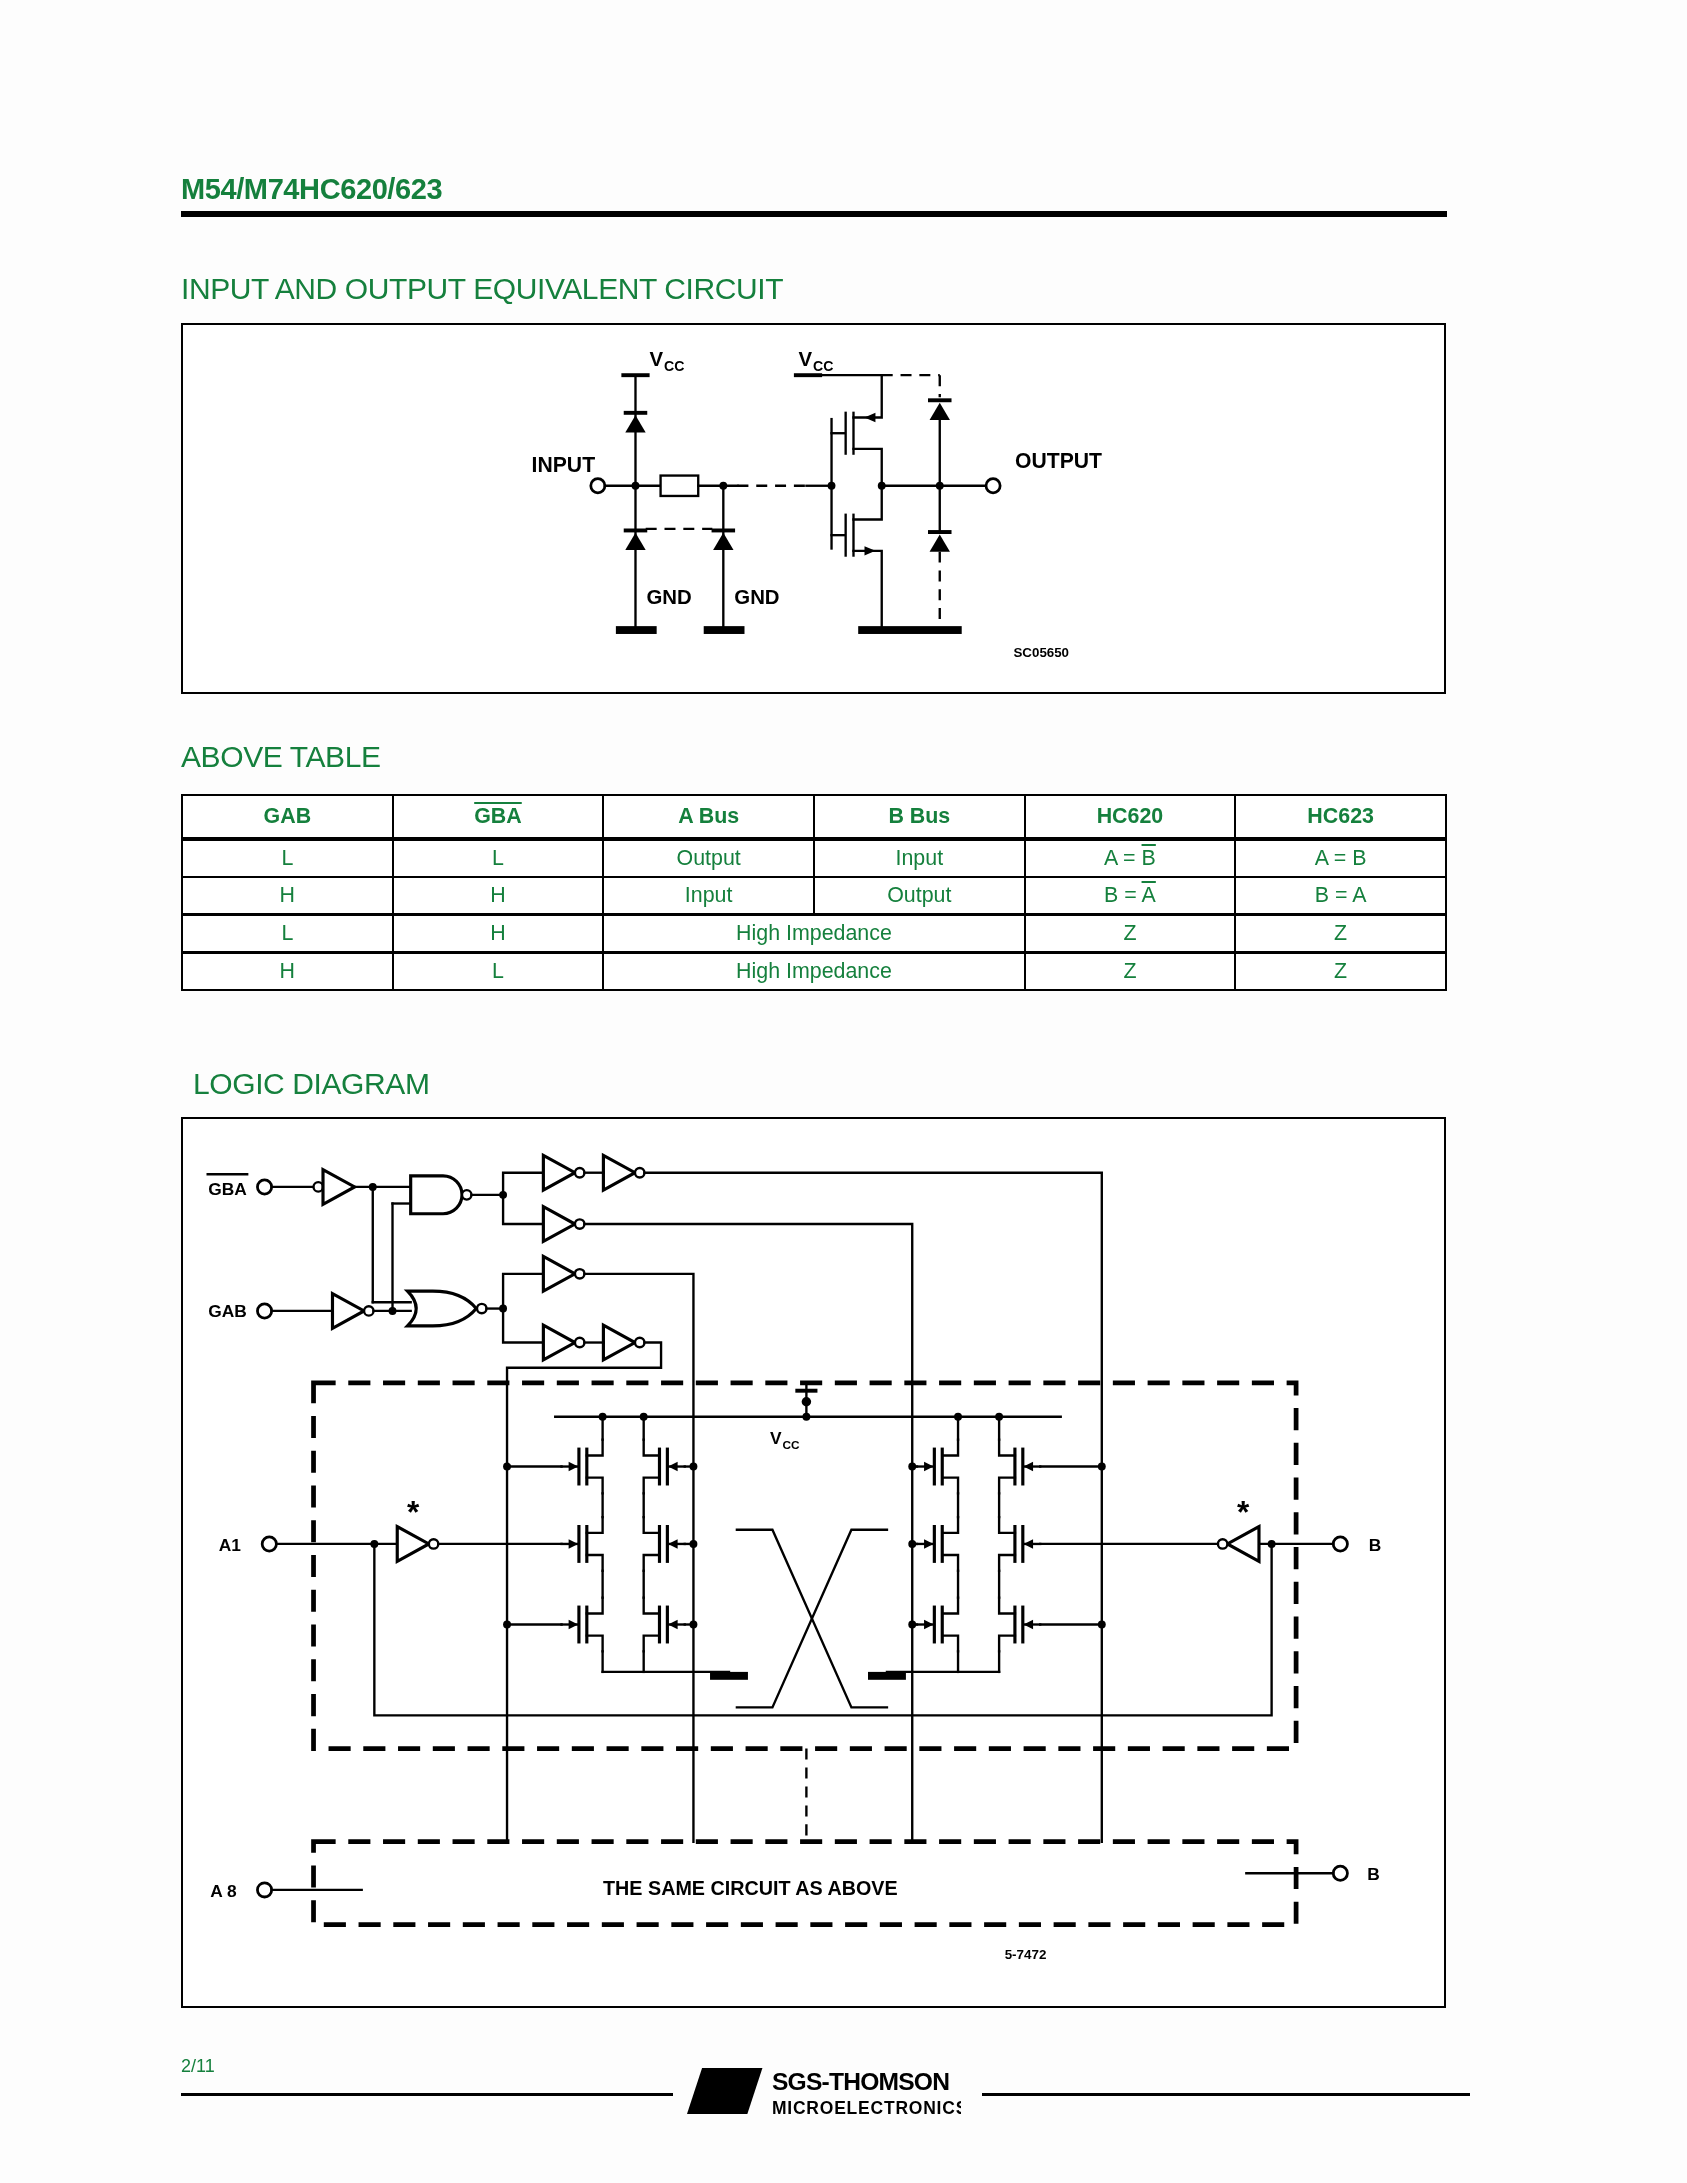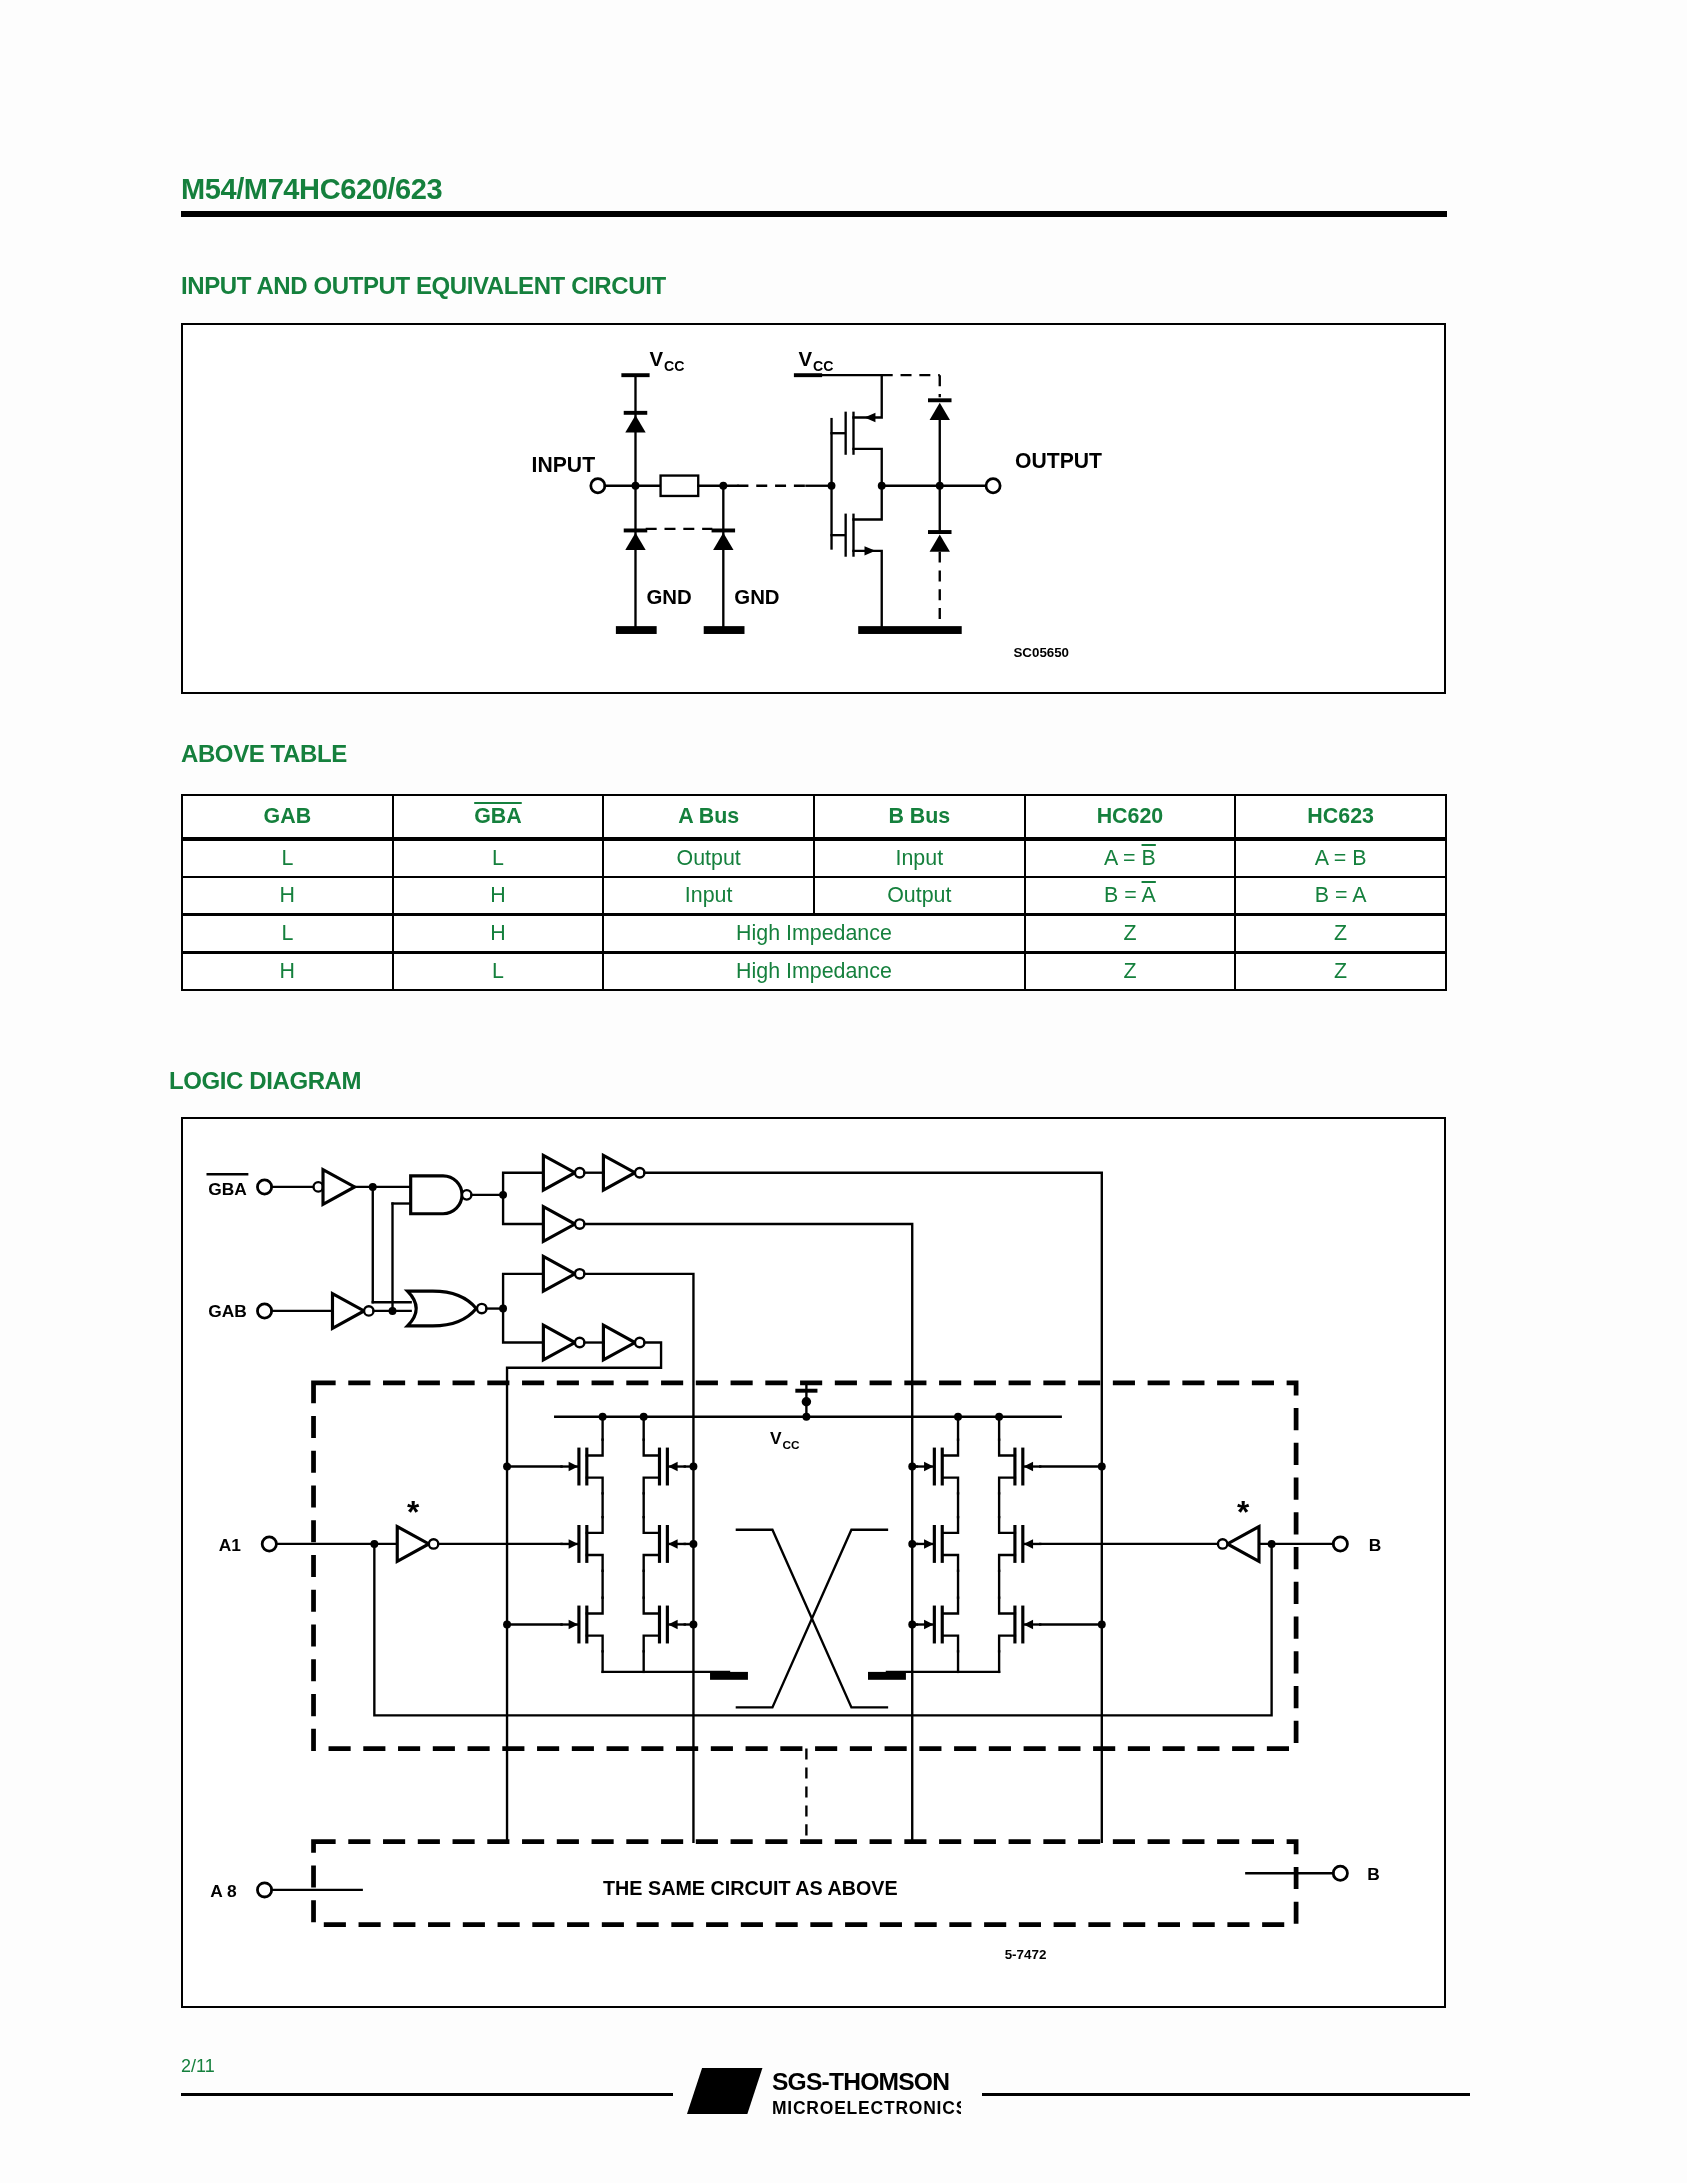--- a/index.html
+++ b/index.html
@@ -1,24 +1,24 @@
 <!DOCTYPE html>
 <html style="font-size:12.7px"><head>
 <meta charset="utf-8">
 <style>
   html,body { margin:0; padding:0; background:#888; }
   .page { position:relative; width:1687px; height:2183px; background:#fdfdfd;
           font-family:"Liberation Sans", sans-serif; color:#15803d; overflow:hidden; }
   .abs { position:absolute; }
   .doc-title { left:181px; top:173px; font-size:29px; font-weight:bold; letter-spacing:-0.4px; }
   .title-rule { left:181px; top:211px; width:1266px; height:6.4px; background:#000; }
-  .sec-head { font-size:24px; font-weight:bold; letter-spacing:-0.4px; }
+  .sec-head { font-size:30px; font-weight:normal; letter-spacing:-0.4px; }
   .h-eq { left:181px; top:272px; }
   .h-tt { left:181px; top:740px; }
-  .h-ld { left:169px; top:1067px; }
+  .h-ld { left:193px; top:1067px; }
   .circuit-box { border:2.4px solid #000; background:#fff; }
   .box-eq { left:181px; top:323px; width:1261px; height:367px; }
   .box-ld { left:181px; top:1117px; width:1261px; height:887px; }
 
   table.tt { border-collapse:collapse; table-layout:fixed; width:1266px; background:#fff; }
   .tt th, .tt td { border:2.4px solid #000; text-align:center; vertical-align:middle;
                    font-size:21.4px; padding:0; height:35px; font-family:"Liberation Sans", sans-serif; }
   .tt thead th { font-weight:bold; }
   .tt tr.grp th { height:38px; border-bottom:4.8px solid #000; }
   .tt tr.cols th { height:41px; border-bottom:4.8px solid #000; }

